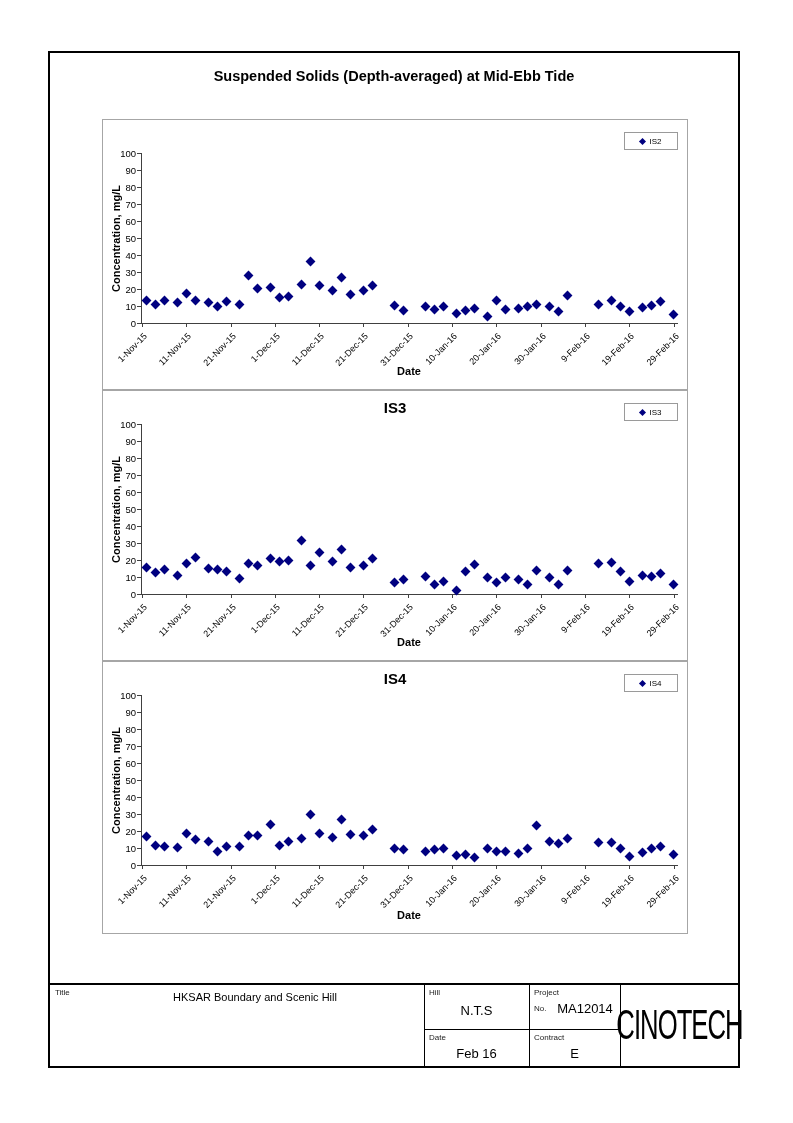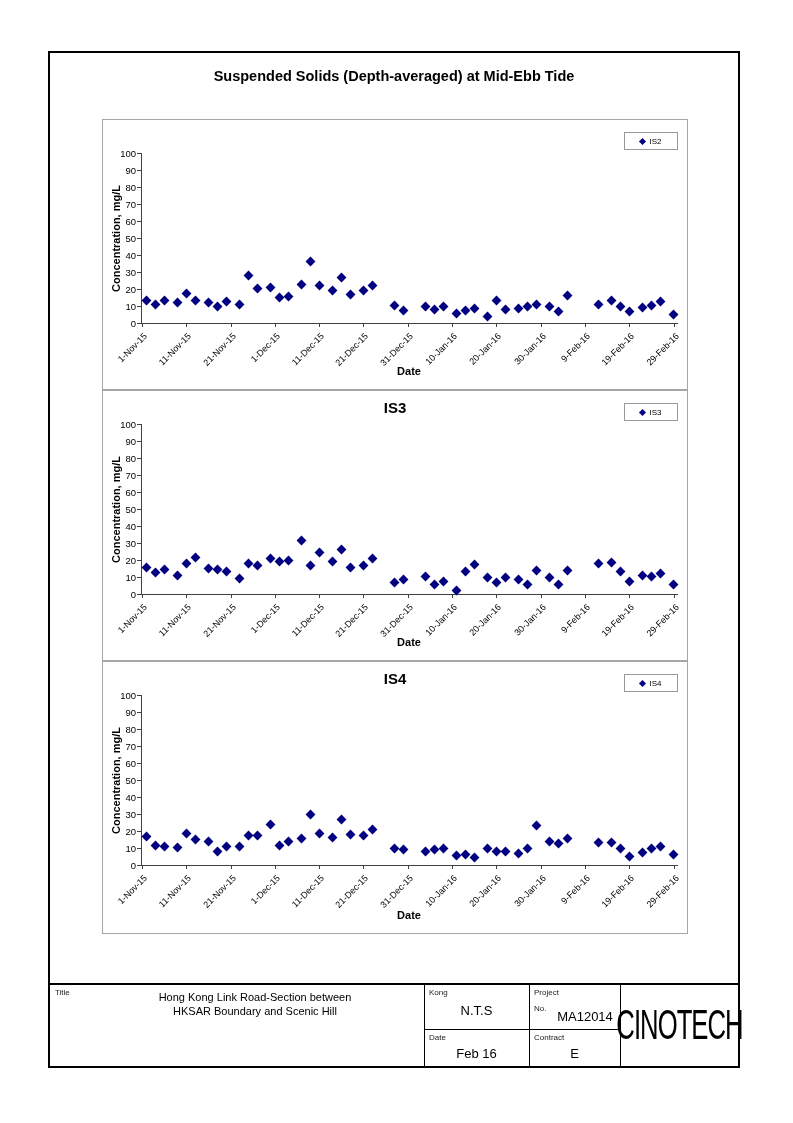--- a/index.html
+++ b/index.html
@@ -360,35 +360,34 @@
       <div class="pt" style="left: 505.921px; top: 150.35px; background: rgb(0, 0, 128);"></div>
       <div class="pt" style="left: 514.781px; top: 147.8px; background: rgb(0, 0, 128);"></div>
       <div class="pt" style="left: 528.07px; top: 156.3px; background: rgb(0, 0, 128);"></div>
     </div>
   <div class="xlabel">Date</div>
 </div>
 
 <div class="title-block">
   <span class="tb-cell-label" style="left:5px;top:3px;">Title</span>
   <div class="contract-title">
-    <div>Hong Kong Link Road-Section between</div>
     <div>HKSAR Boundary and Scenic Hill</div>
   </div>
 
   <div class="vline" style="left:374px;"></div>
   <div class="vline" style="left:479px;"></div>
   <div class="vline" style="left:570px;"></div>
   <div class="hline" style="left:374px;width:196px;top:44px;"></div>
 
-  <span class="tb-cell-label" style="left:379px;top:3px;">Kong</span>
+  <span class="tb-cell-label" style="left:379px;top:3px;">Hill</span>
   <div class="tb-value" style="left:374px;top:18px;width:105px;">N.T.S</div>
 
   <span class="tb-cell-label" style="left:484px;top:3px;">Project</span>
   <span class="tb-cell-label" style="left:484px;top:19px;">No.</span>
-  <div class="tb-value" style="left:501px;top:24px;width:68px;">MA12014</div>
+  <div class="tb-value" style="left:501px;top:16px;width:68px;">MA12014</div>
 
   <span class="tb-cell-label" style="left:379px;top:48px;">Date</span>
   <div class="tb-value" style="left:374px;top:61px;width:105px;">Feb 16</div>
 
   <span class="tb-cell-label" style="left:484px;top:48px;">Contract</span>
   <div class="tb-value" style="left:479px;top:61px;width:91px;">E</div>
 
   <div class="logo">
       <span>CINOTECH</span>
     </div>

